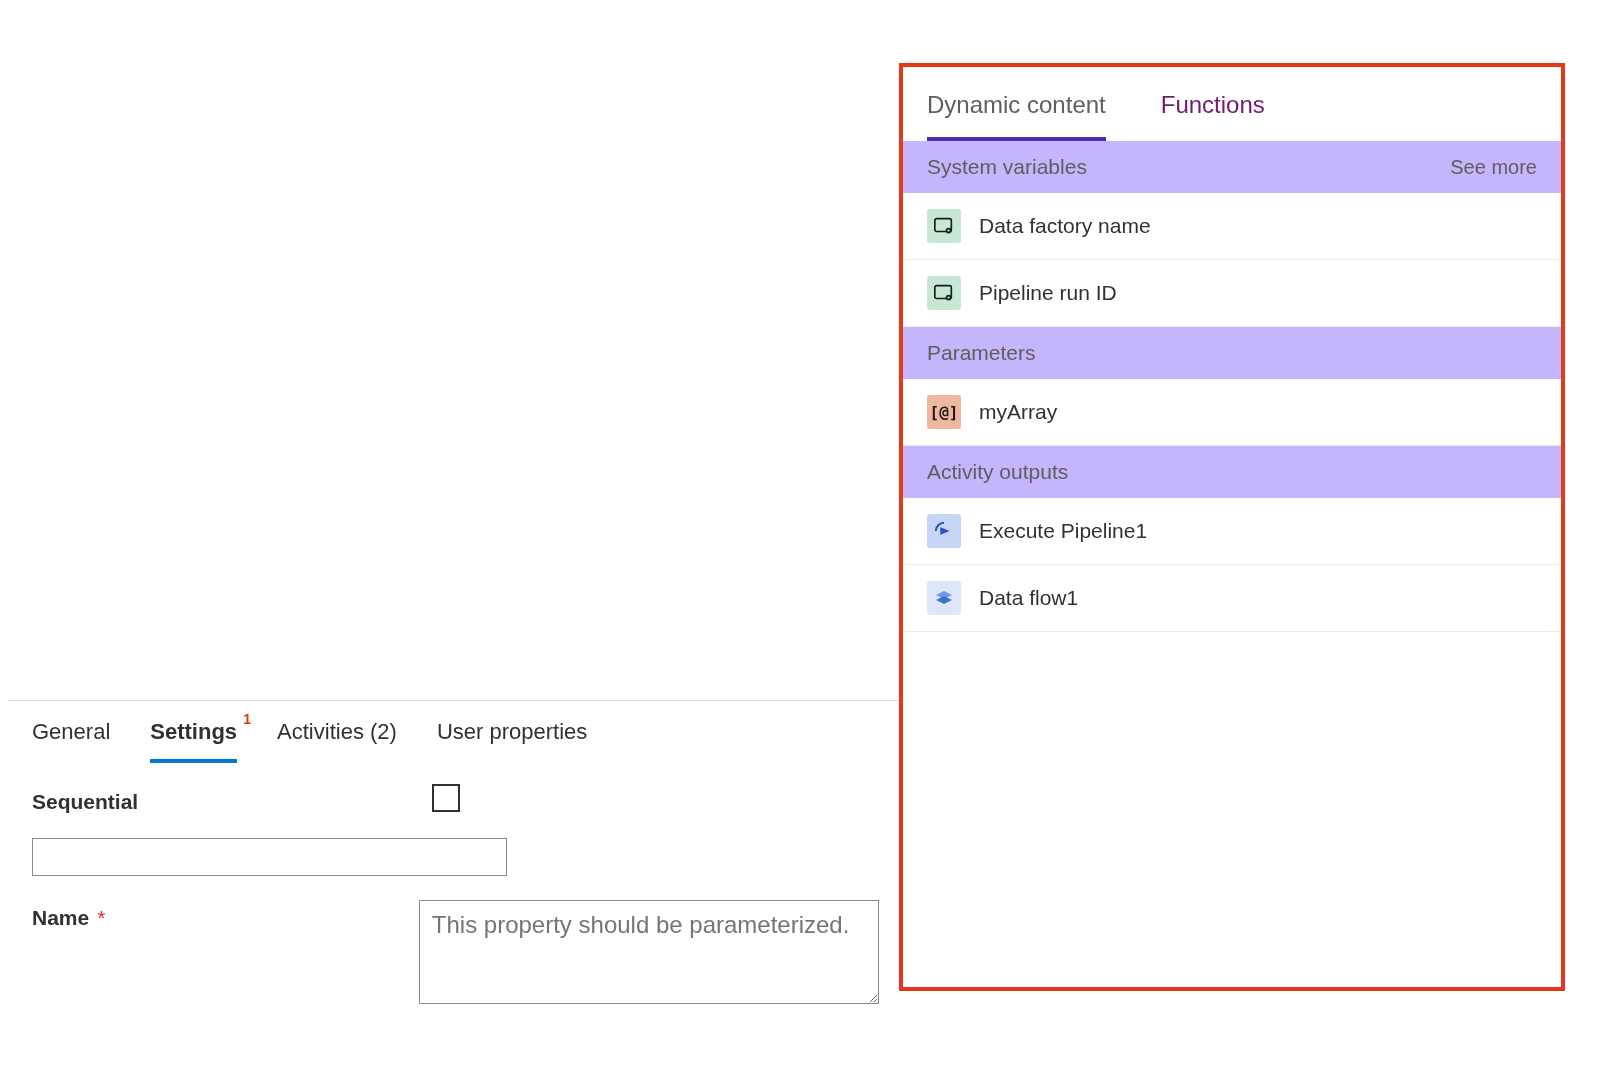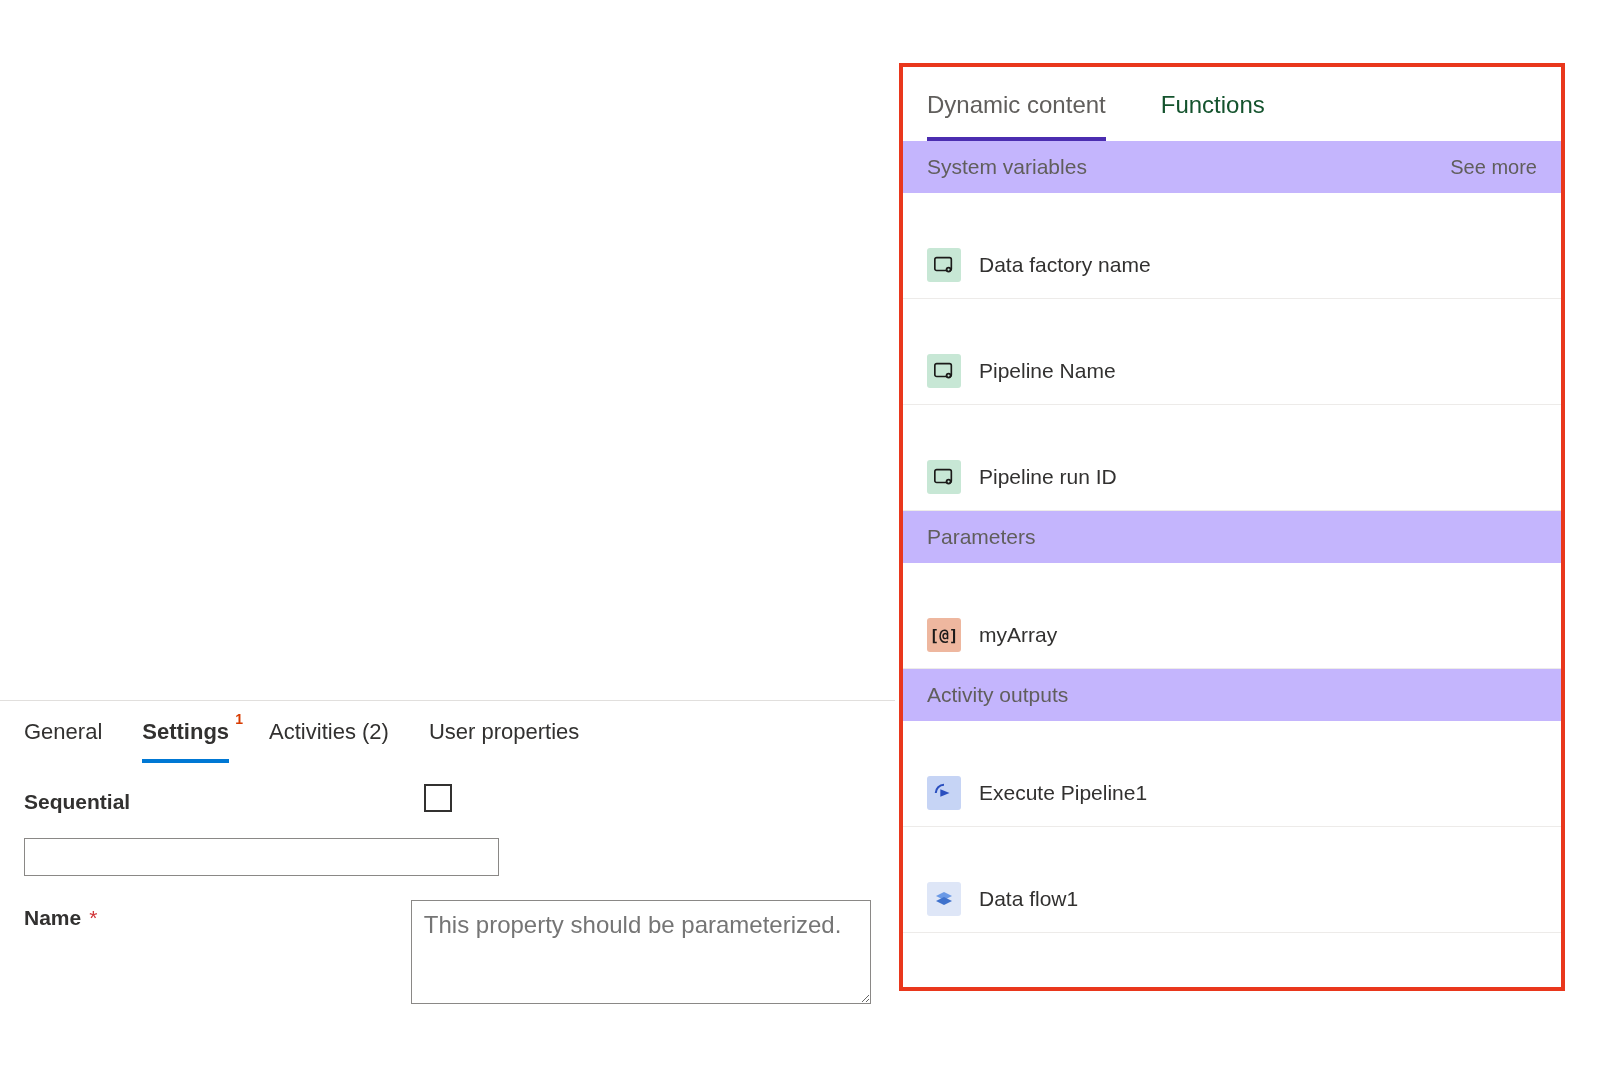--- a/index.html
+++ b/index.html
@@ -8,21 +8,21 @@
       background: #fff;
       color: #323130;
       width: 1598px;
       height: 1080px;
       position: relative;
     }
 
     
     .props-panel {
       position: absolute;
-      left: 0;
+      left: 8px;
       top: 700px;
       width: 895px;
       border-top: 1px solid #e1dfdd;
     }
     .tabs {
       display: flex;
       gap: 40px;
       padding: 18px 24px 0 24px;
       border-bottom: 1px solid transparent;
     }
@@ -130,21 +130,21 @@
       display: flex;
       flex-direction: column;
     }
     .dyn-tabs {
       display: flex;
       gap: 55px;
       padding: 24px 24px 0 24px;
     }
     .dyn-tab {
       font-size: 24px;
-      color: #14532d;
+      color: #701a75;
       padding-bottom: 18px;
       cursor: pointer;
     }
     .dyn-tab.active {
       color: #605e5c;
       border-bottom: 4px solid #4b2db0;
     }
 
     .section-header {
       background: #c4b5fd;
@@ -163,21 +163,20 @@
 
     .dyn-item {
       display: flex;
       align-items: center;
       gap: 18px;
       padding: 16px 24px;
       border-bottom: 1px solid #edebe9;
       cursor: pointer;
       font-size: 21px;
       color: #323130;
-      margin-top: 39px;
     }
 
     .icon-sq {
       width: 34px; height: 34px;
       border-radius: 3px;
       display: flex;
       align-items: center;
       justify-content: center;
       flex-shrink: 0;
     }
@@ -258,30 +257,20 @@
     <span>Data factory name</span>
   </div>
   <div class="dyn-item">
     <span class="icon-sq icon-sys">
       <svg viewBox="0 0 24 24">
           <rect x="2" y="4" width="18" height="14" rx="2" fill="none" stroke="#1b1a19" stroke-width="1.8"></rect>
           <circle cx="17" cy="17" r="3.2" fill="#1b1a19"></circle>
           <circle cx="17" cy="17" r="1.2" fill="#c7e7d5"></circle>
         </svg>
     </span>
-    <span>Pipeline Name</span>
-  </div>
-  <div class="dyn-item">
-    <span class="icon-sq icon-sys">
-      <svg viewBox="0 0 24 24">
-          <rect x="2" y="4" width="18" height="14" rx="2" fill="none" stroke="#1b1a19" stroke-width="1.8"></rect>
-          <circle cx="17" cy="17" r="3.2" fill="#1b1a19"></circle>
-          <circle cx="17" cy="17" r="1.2" fill="#c7e7d5"></circle>
-        </svg>
-    </span>
     <span>Pipeline run ID</span>
   </div>
 
   <div class="section-header">
     <span>Parameters</span>
   </div>
   <div class="dyn-item">
     <span class="icon-sq icon-param">[@]</span>
     <span>myArray</span>
   </div>

